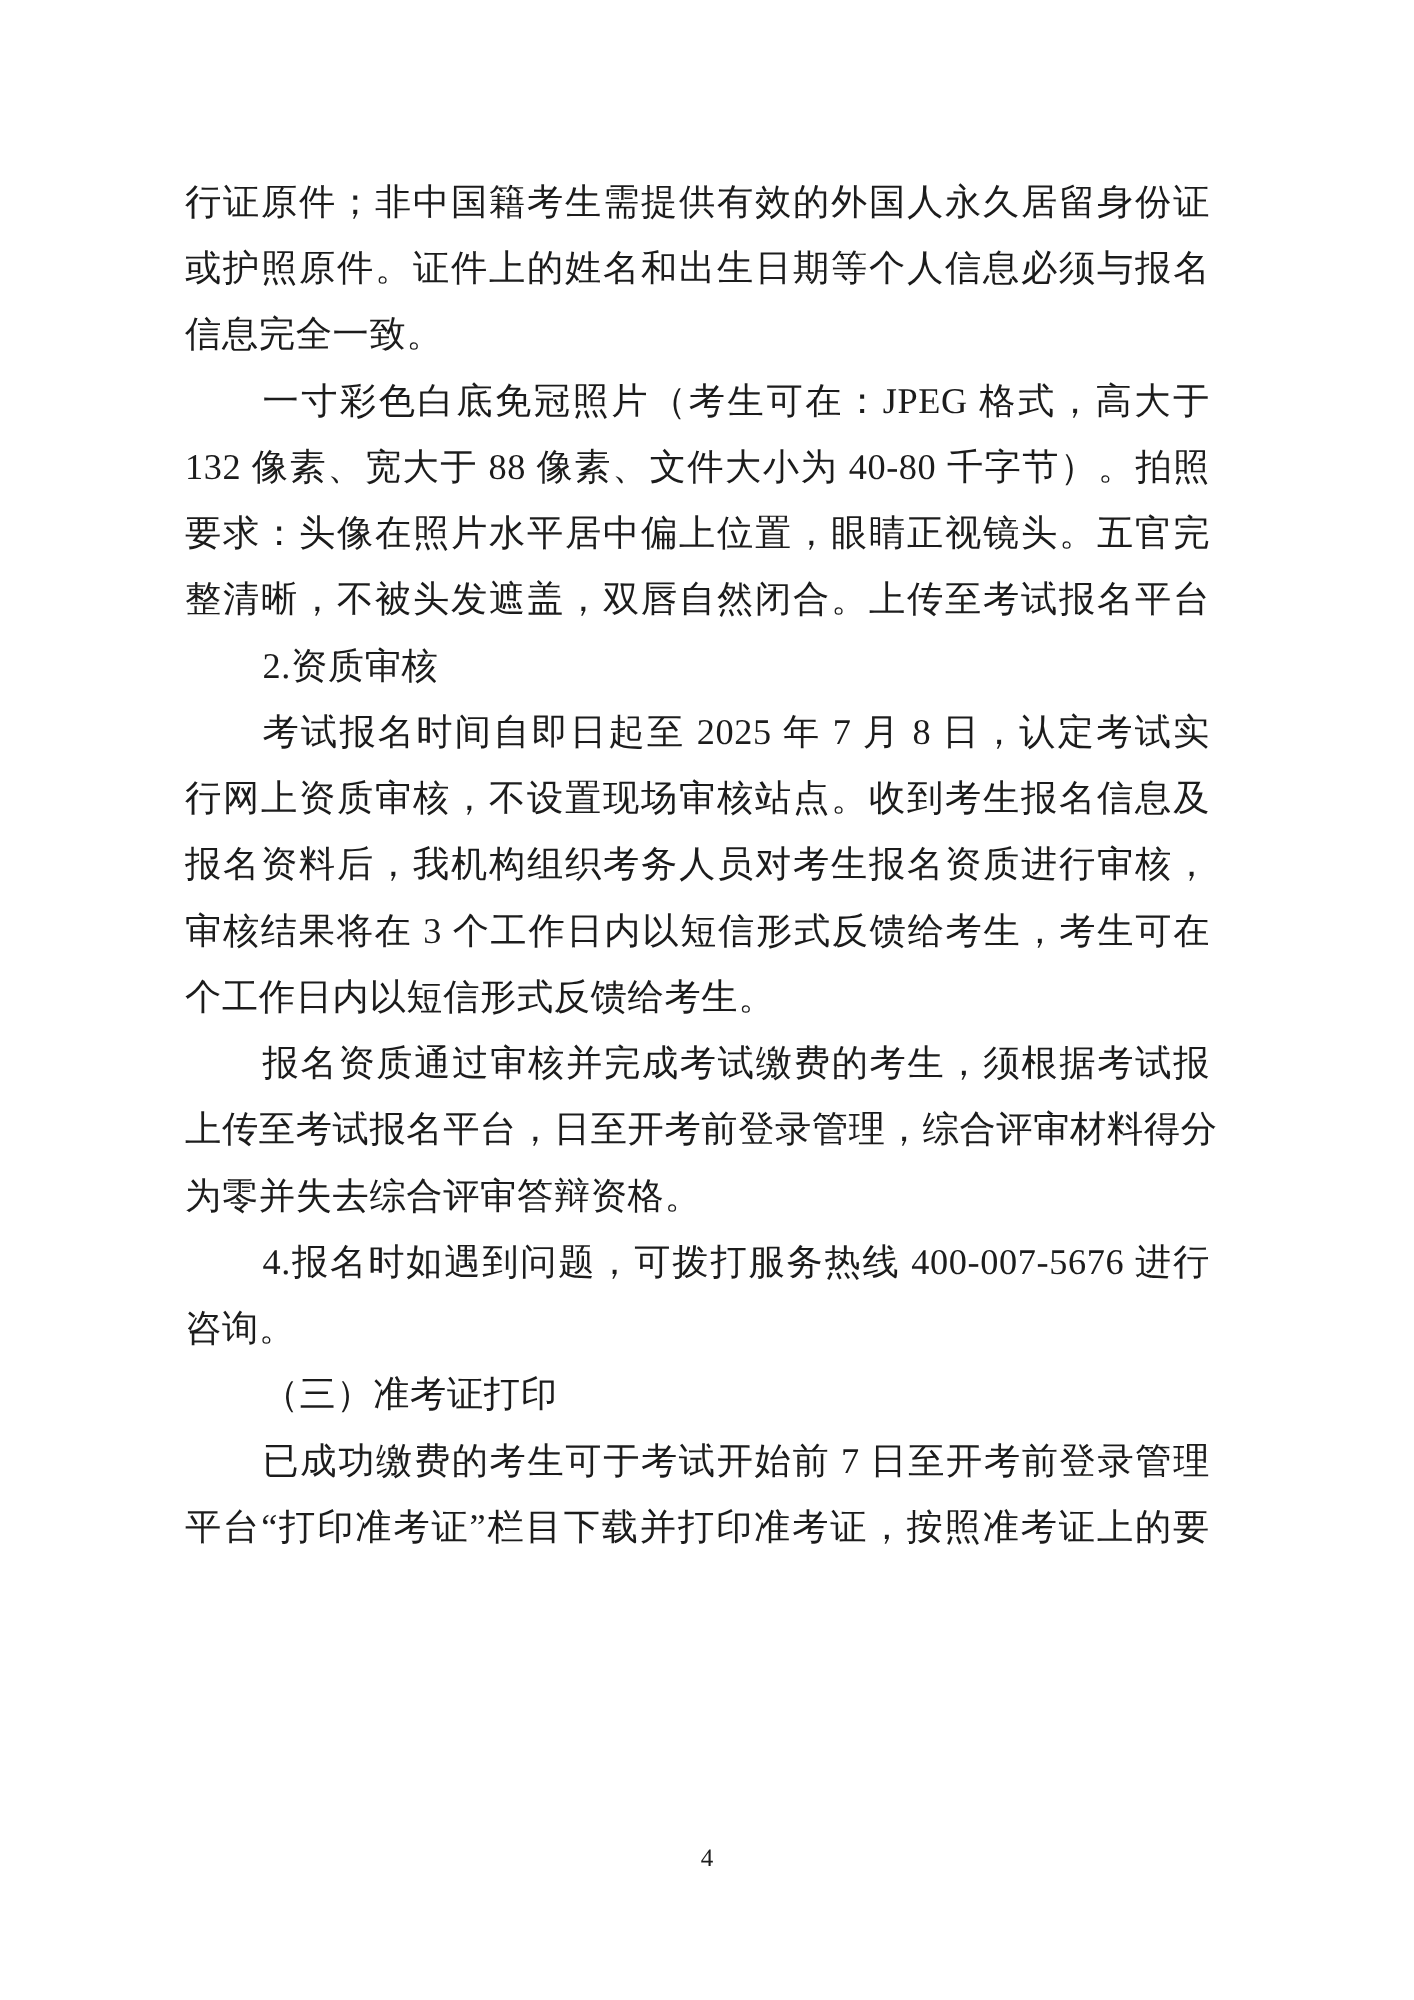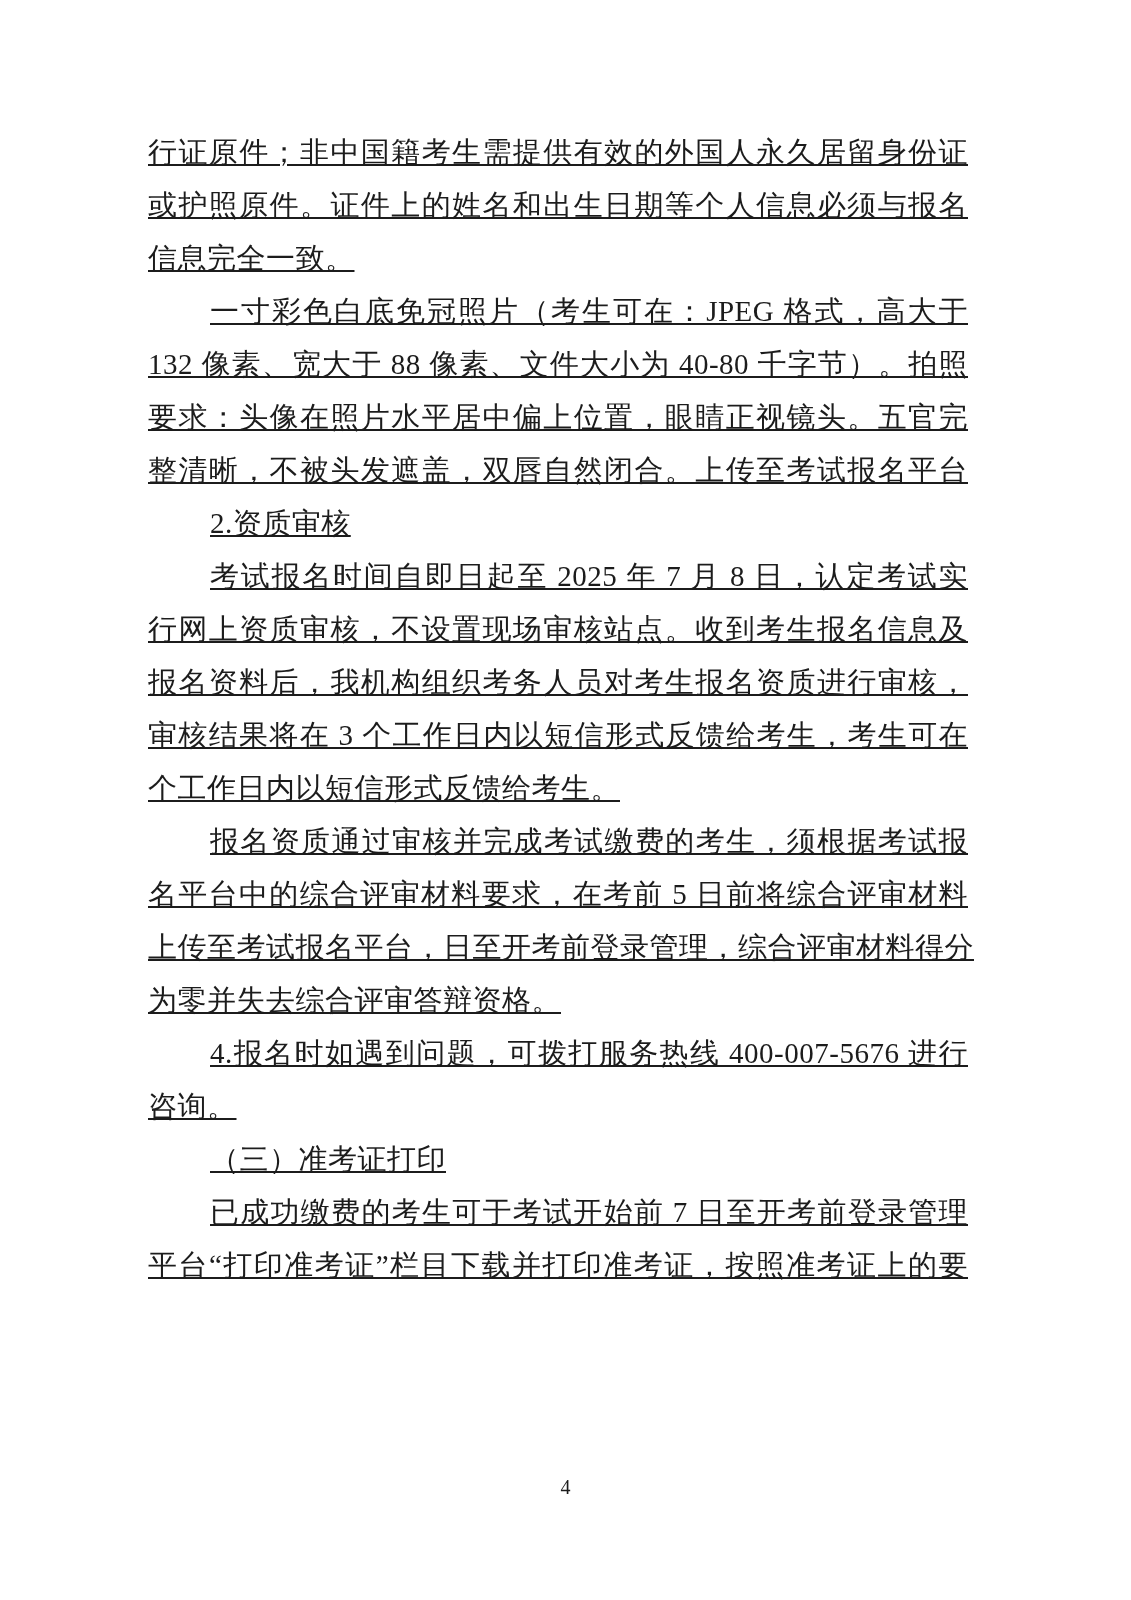--- a/index.html
+++ b/index.html
@@ -12,23 +12,22 @@
     width: 1131px;
     height: 1600px;
     background: #ffffff;
     font-family: "Liberation Serif", "DejaVu Serif", serif;
     color: #1c1c1c;
     overflow: hidden;
   }
   .content {
     position: absolute;
     left: 148px;
-    top: 126px;
+    top: 136px;
     width: 820px;
-    text-decoration: underline;
   }
   .paragraph {
     margin: 0;
     padding: 0;
   }
   .line {
     font-size: 29px;
     height: 53px;
     line-height: 53px;
     white-space: nowrap;
@@ -75,21 +74,20 @@
       </div>
       <div class="paragraph">
         <div class="line fill indent">考试报名时间自即日起至 2025 年 7 月 8 日，认定考试实</div>
         <div class="line fill">行网上资质审核，不设置现场审核站点。收到考生报名信息及</div>
         <div class="line fill">报名资料后，我机构组织考务人员对考生报名资质进行审核，</div>
         <div class="line fill">审核结果将在 3 个工作日内以短信形式反馈给考生，考生可在</div>
         <div class="line last">个工作日内以短信形式反馈给考生。</div>
       </div>
       <div class="paragraph">
         <div class="line fill indent">报名资质通过审核并完成考试缴费的考生，须根据考试报</div>
-        <div class="line fill">名平台中的综合评审材料要求，在考前 5 日前将综合评审材料</div>
         <div class="line fill">上传至考试报名平台，日至开考前登录管理，综合评审材料得分</div>
         <div class="line last">为零并失去综合评审答辩资格。</div>
       </div>
       <div class="paragraph">
         <div class="line fill indent">4.报名时如遇到问题，可拨打服务热线 400-007-5676 进行</div>
         <div class="line last">咨询。</div>
       </div>
       <div class="paragraph">
         <div class="line last indent">（三）准考证打印</div>
       </div>

